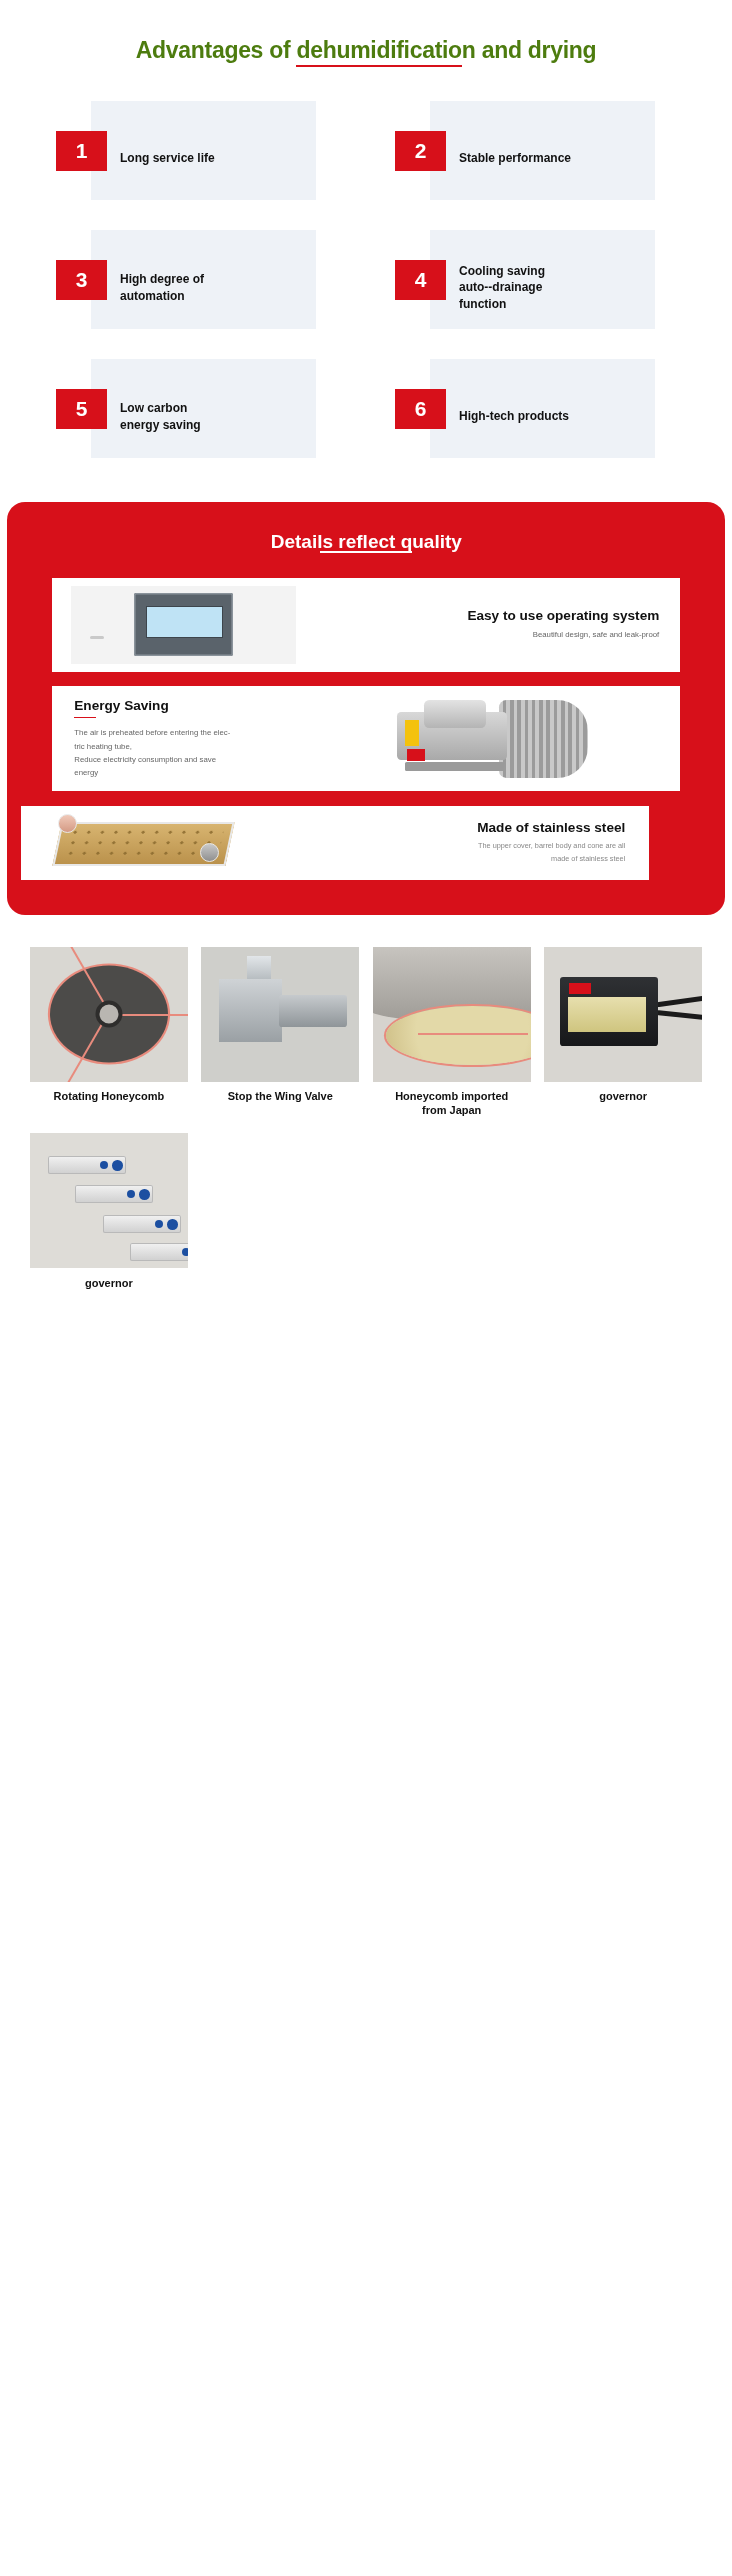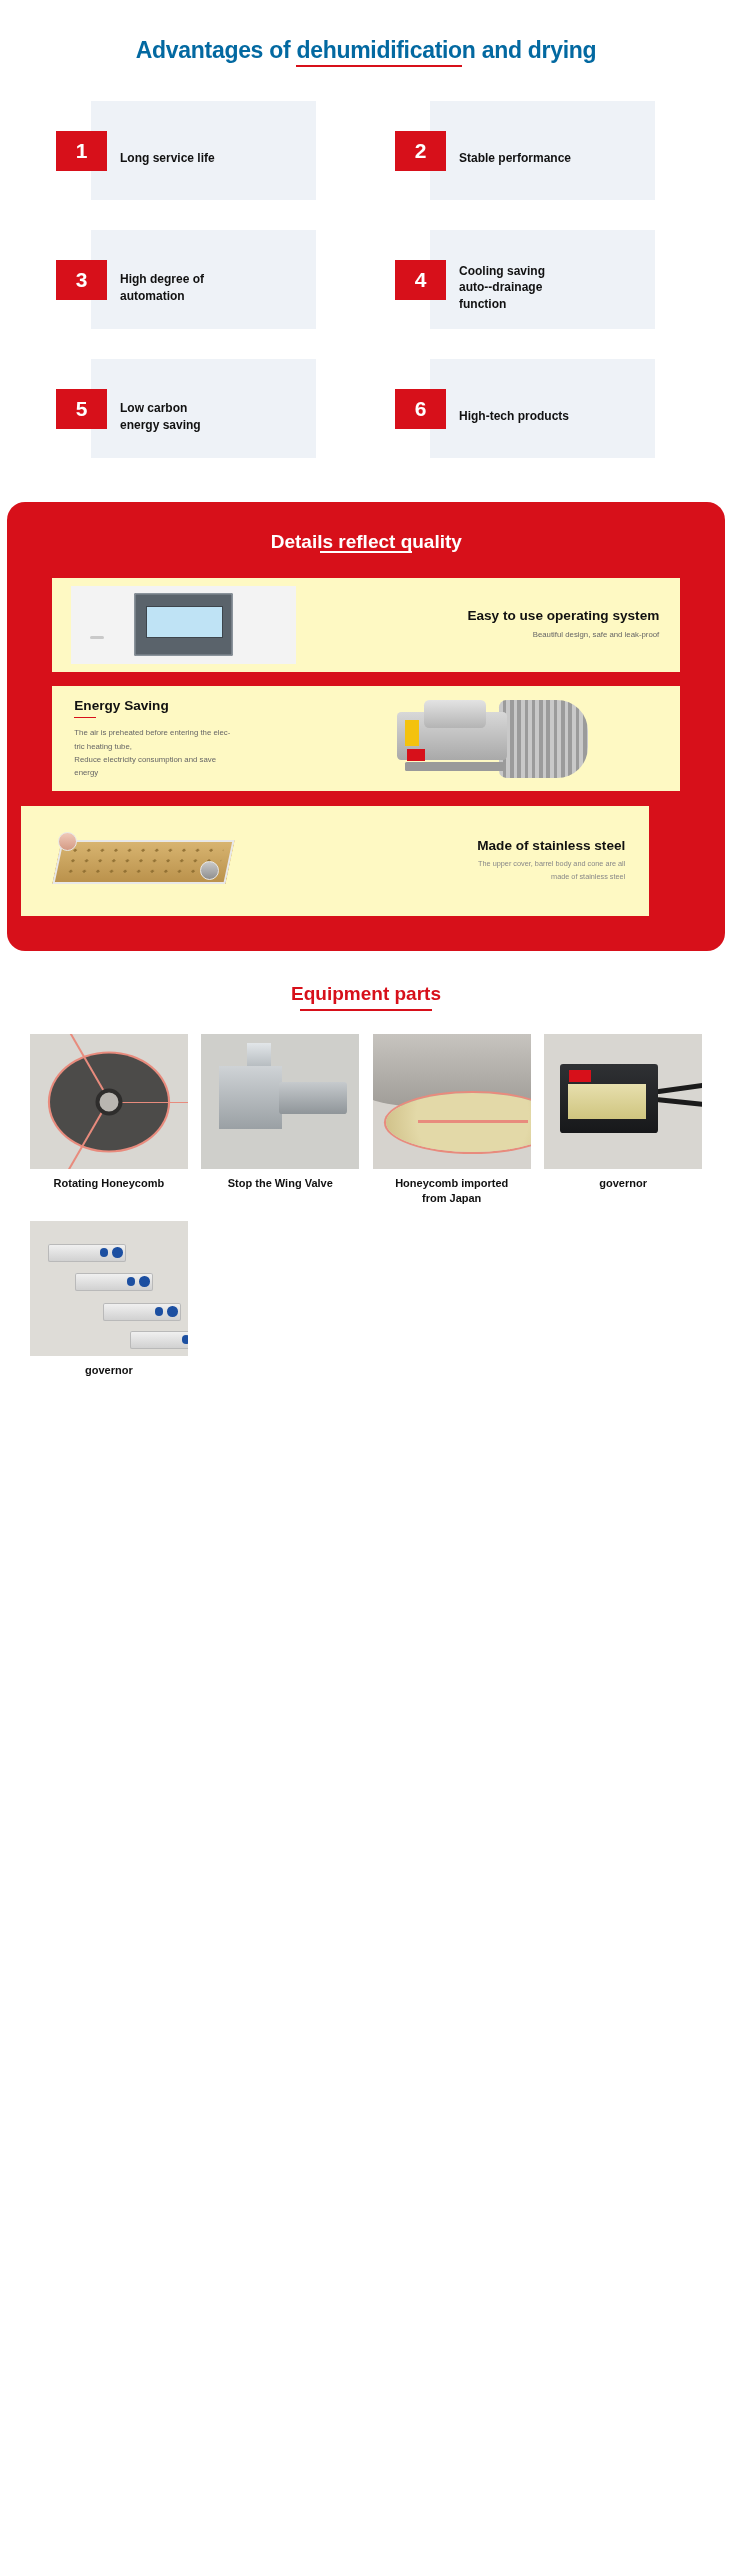--- a/index.html
+++ b/index.html
@@ -13,21 +13,21 @@
 
   .page { width: 732px; margin: 0 auto; position: relative; }
 
   
   .sec-advantages { padding: 37px 0 31px 0; }
   .adv-title {
     text-align: center;
     font-size: 23px;
     font-weight: bold;
     letter-spacing: -0.3px;
-    color: #0369a1;
+    color: #4d7c0f;
     position: relative;
     display: block;
     margin-bottom: 37px;
   }
   .adv-title .underline-word {
     position: relative;
     display: inline-block;
   }
   .adv-title .underline-word::after {
     content: "";
@@ -108,21 +108,21 @@
   .det-title span::after {
     content: "";
     position: absolute;
     left: 26%; right: 26%;
     bottom: 0;
     height: 1.6px;
     background: #ffffff;
   }
 
   .det-card {
-    background: #fef9c3;
+    background: #ffffff;
     margin: 0 auto 14.6px auto;
     width: 628px;
     display: flex;
     align-items: center;
     overflow: hidden;
   }
   .det-card:last-child { margin-bottom: 0; }
 
   .det-card .txt { padding: 0 18px; }
   .det-h {
@@ -147,21 +147,21 @@
   .card2 { height: 105px; }
   .card2 .txt { width: 324px; text-align: left; padding-left: 22px; }
   .card2 .imgbox { flex: 1; }
   .card2 .det-h { position: relative; padding-bottom: 6.3px; margin-bottom: 7.3px; }
   .card2 .det-h::after {
     content:"";
     position:absolute; left:0; bottom:1px; width:22px; height:1.6px; background:#d7101a;
   }
 
   
-  .card3 { height: 110px; margin-left: 14px; }
+  .card3 { height: 74px; margin-left: 14px; }
   .card3 .imgbox { width: 246px; padding-left: 22px; }
   .card3 .txt { flex: 1; text-align: right; padding-right: 24px; }
   .card3 .det-p { color:#888; font-size:7.3px; }
 
   
   .ill { position: relative; }
 
   
   .ill-hmi { width: 225px; height: 78px; background: #f3f3f3; position: relative; }
   .ill-hmi .bezel {
@@ -470,23 +470,20 @@
       <div class="txt">
         <div class="det-h">Made of stainless steel</div>
         <div class="det-p">The upper cover, barrel body and cone are all
 made of stainless steel</div>
       </div>
     </div>
 
   </section>
 
   <section class="sec-parts">
-    <h2 class="parts-title">
-      <span>Equipment parts</span>
-    </h2>
 
     <div class="parts-grid">
 
       <div class="part-item">
         <div class="part-img p-honeycomb">
           <div class="disc"></div>
           <div class="spoke" style="transform:rotate(0deg)"></div>
           <div class="spoke" style="transform:rotate(120deg)"></div>
           <div class="spoke" style="transform:rotate(240deg)"></div>
           <div class="hub"></div>

